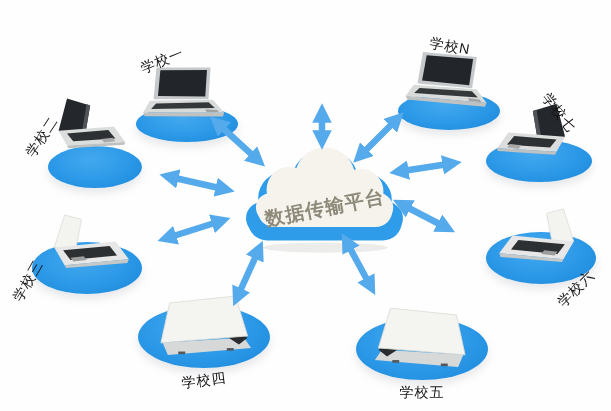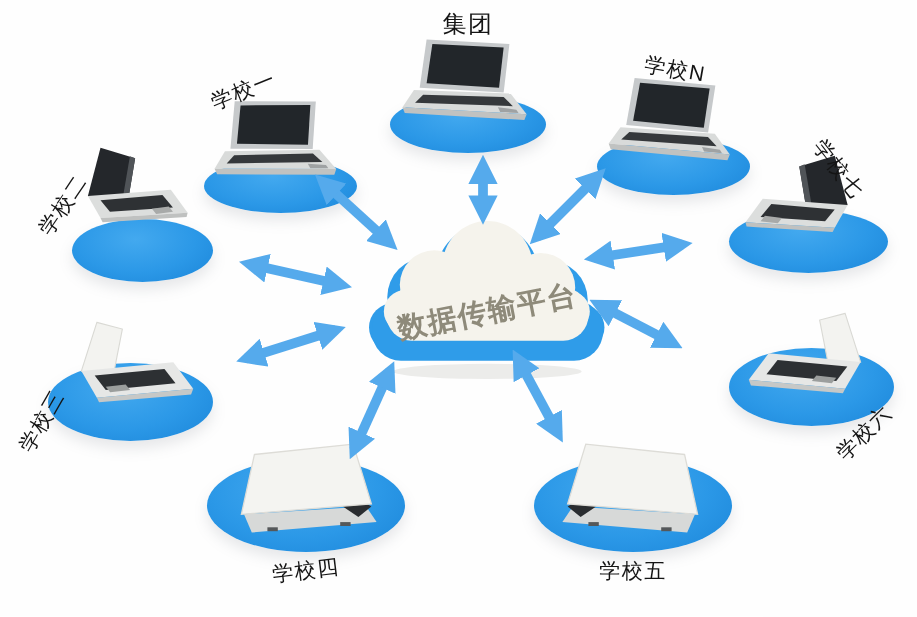--- a/index.html
+++ b/index.html
@@ -40,21 +40,21 @@
   #n-s3{left:8px;top:212px;width:140px;height:112px;}
   #n-s3 .lbl{left:-2px;top:60px;transform:rotate(-60deg);}
   #n-s3 .laptop{left:30px;top:-2px;width:96px;height:80px;}
   #n-s3 .disc{left:24px;top:30px;width:110px;height:52px;}
   
   #n-s4{left:128px;top:290px;width:152px;height:108px;}
   #n-s4 .lbl{left:50%;top:82px;transform:translateX(-50%) rotate(-7deg);}
   #n-s4 .laptop{left:26px;top:2px;width:104px;height:74px;}
   #n-s4 .disc{left:10px;top:16px;width:132px;height:62px;}
   
-  #n-s5{left:346px;top:290px;width:152px;height:108px;}
+  #n-s5{left:346px;top:302px;width:152px;height:108px;}
   #n-s5 .lbl{left:50%;top:82px;transform:translateX(-50%);}
   #n-s5 .laptop{left:22px;top:2px;width:104px;height:74px;}
   #n-s5 .disc{left:10px;top:16px;width:132px;height:62px;}
   
   #n-s6{left:478px;top:204px;width:132px;height:114px;}
   #n-s6 .lbl{left:76px;top:76px;transform:rotate(-45deg);}
   #n-s6 .laptop{left:16px;top:0;width:96px;height:80px;}
   #n-s6 .disc{left:8px;top:28px;width:110px;height:52px;}
   
   #n-s7{left:480px;top:90px;width:130px;height:108px;}
@@ -147,27 +147,20 @@
         <circle cx="40" cy="56" r="26"></circle>
         <circle cx="120" cy="58" r="26"></circle>
         <circle cx="18" cy="76" r="16"></circle>
         <circle cx="142" cy="76" r="15"></circle>
         <rect x="4" y="58" width="152" height="40" rx="19"></rect>
       </g>
       <text x="80" y="72" text-anchor="middle" transform="rotate(-11 80 66)" font-size="19" font-weight="bold" fill="#8e8a7a" letter-spacing="1">数据传输平台</text>
     </svg>
   </div>
 
-  <div class="node" id="n-group">
-    <div class="disc"></div>
-    <svg class="laptop">
-        <use href="#lp-front"></use>
-      </svg>
-    <span class="lbl">集团</span>
-  </div>
 
   <div class="node" id="n-s1">
     <div class="disc"></div>
     <svg class="laptop">
         <use href="#lp-front"></use>
       </svg>
     <span class="lbl">学校一</span>
   </div>
 
   <div class="node" id="n-s2">

